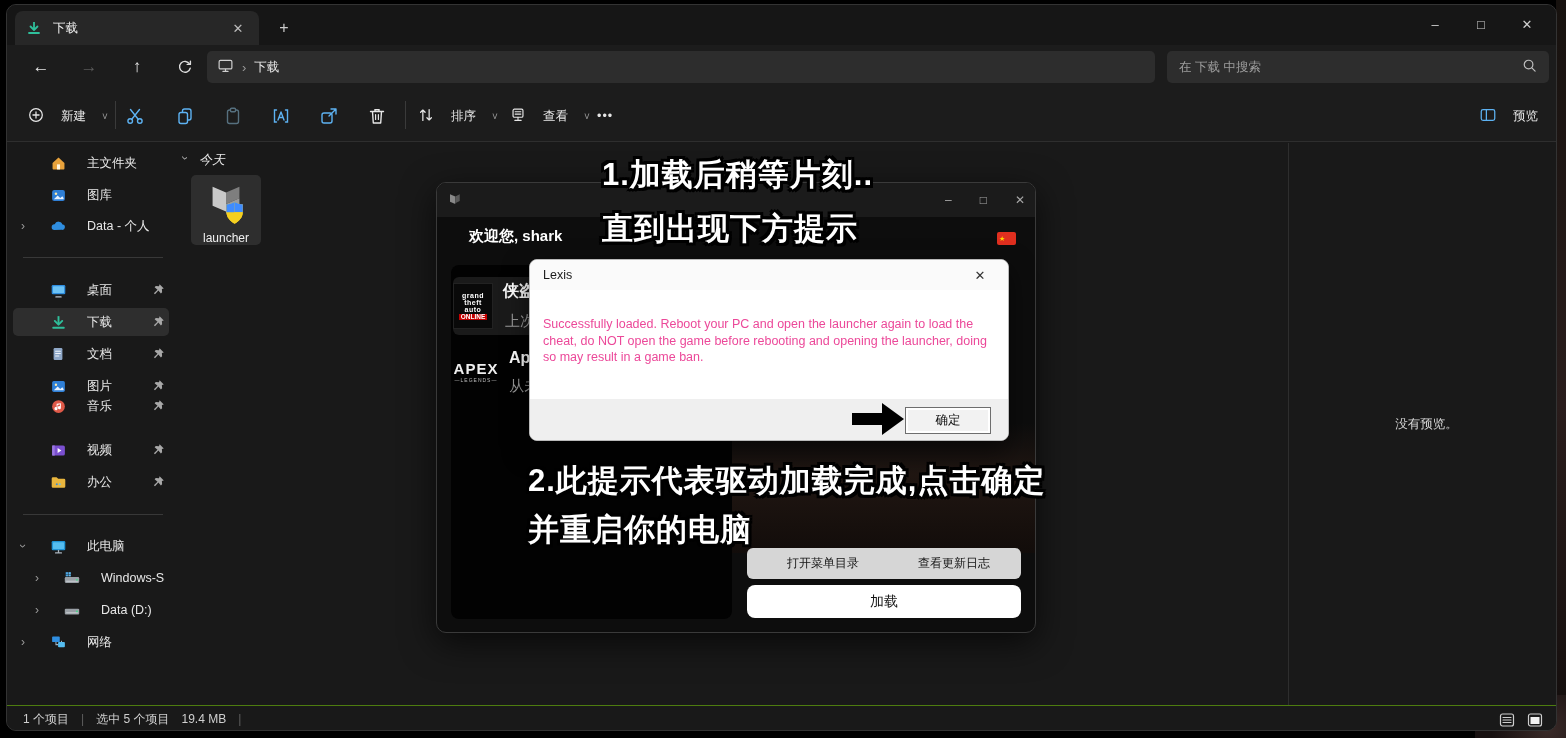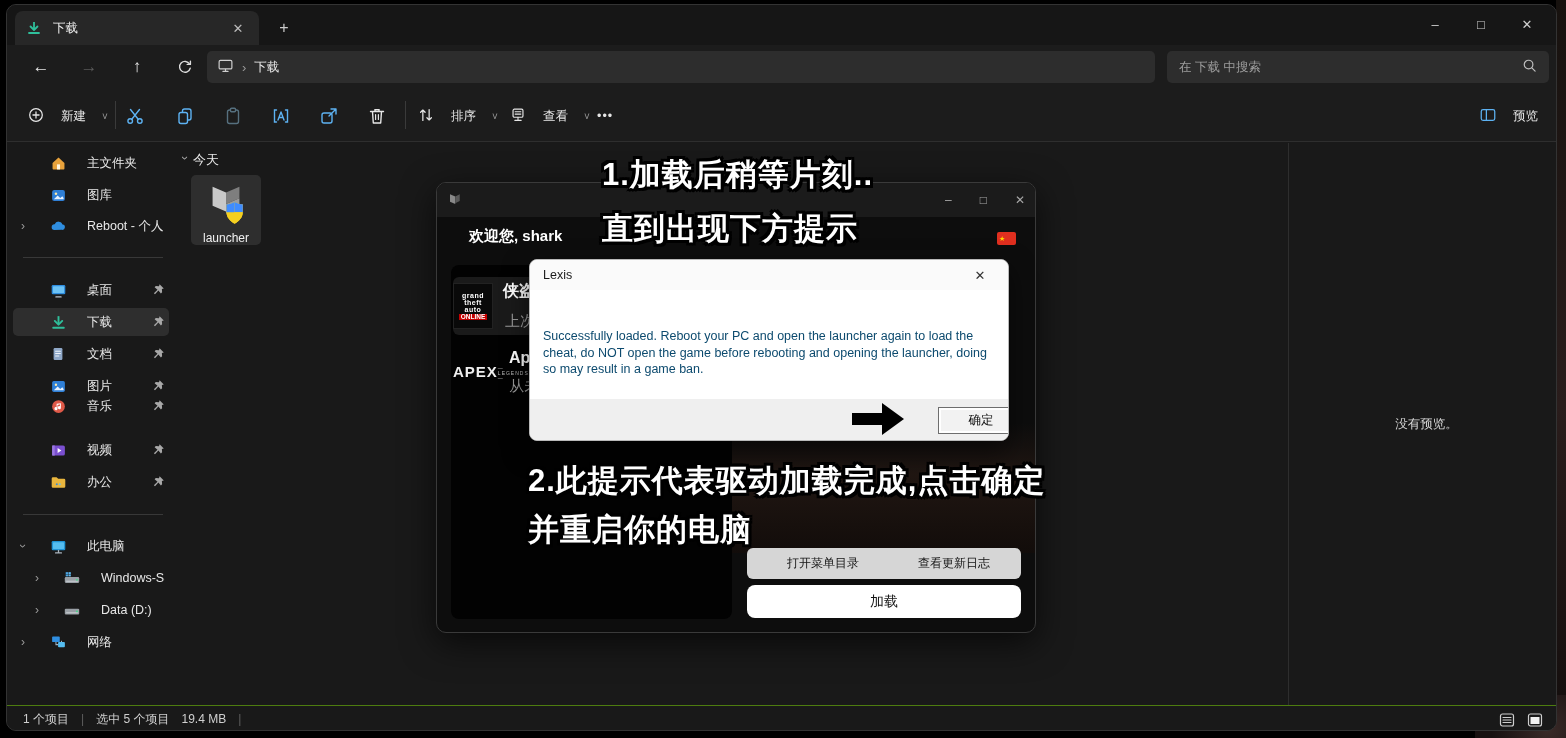--- a/index.html
+++ b/index.html
@@ -52,21 +52,21 @@
   .side-chev { width:12px; color:#9a9a9a; font-size:12px; text-align:center; flex:0 0 12px; }
   .side-chev.down { transform:rotate(90deg); }
   .side-ico { width:18px; height:18px; flex:0 0 18px; display:flex; align-items:center; justify-content:center; }
   .side-label { flex:1; white-space:nowrap; overflow:hidden; }
   .pin { width:14px; height:14px; flex:0 0 14px; }
   .side-div { position:absolute; left:16px; width:140px; height:1px; background:#383838; }
   .indent { margin-left:14px; }
 
   
   .filearea { position:absolute; left:168px; top:138px; width:1113px; height:562px; }
-  .group-hdr { position:absolute; left:8px; top:8px; color:#e8e8e8; font-size:13px; display:flex; gap:6px; align-items:flex-start; }
+  .group-hdr { position:absolute; left:8px; top:8px; color:#e8e8e8; font-size:13px; display:flex; gap:12px; align-items:flex-start;font-style:italic; }
   .group-hdr .chev { color:#aaa; font-size:12px; transform:rotate(90deg); display:inline-block; }
   .tile { position:absolute; left:16px; top:32px; width:70px; height:70px; background:#2e2e2e; border-radius:5px;
     display:flex; flex-direction:column; align-items:center; padding-top:4px; }
   .tile-label { color:#f0f0f0; font-size:12px; margin-top:2px; }
 
   
   .preview { position:absolute; left:1281px; top:138px; width:276px; height:562px; border-left:1px solid #2e2e2e;
     display:flex; align-items:center; justify-content:center; }
   .preview-text { color:#d9d9d9; font-size:12.5px; }
 
@@ -85,43 +85,43 @@
   .l-greet { position:absolute; left:32px; top:44px; color:#fff; font-size:15px; font-weight:bold; }
   .l-flag { position:absolute; left:560px; top:49px; width:19px; height:13px; background:#e02f1f; border-radius:2px;
     color:#ffd400; font-size:7px; line-height:13px; padding-left:2px; }
   .l-panel { position:absolute; left:14px; top:82px; width:281px; height:354px; background:#020202; border-radius:8px; }
   .g-row { position:absolute; left:16px; width:262px; height:58px; display:flex; align-items:center; gap:10px; border-radius:6px; }
   .g-row.hl { background:#1a1a1a; }
   .gta-logo { width:40px; height:46px; background:#090909; border:1px solid #222; display:flex; flex-direction:column;
     align-items:center; justify-content:center; line-height:1; }
   .gta-logo span { color:#fff; font-size:7px; font-weight:bold; letter-spacing:.5px; }
   .gta-logo b { color:#fff; background:#c40000; font-size:6.5px; padding:0 2px; margin-top:1px; }
-  .apex-logo { width:46px; display:flex; flex-direction:row; align-items:flex-start; line-height:1; }
+  .apex-logo { width:46px; display:flex; flex-direction:column; align-items:center; line-height:1; }
   .apex-logo .a1 { color:#eee; font-size:15px; font-weight:bold; letter-spacing:1px; }
   .apex-logo .a2 { color:#bbb; font-size:5px; margin-top:2px; letter-spacing:1px; }
   .g-title { color:#fff; font-size:16px; font-weight:bold; }
   .g-sub { color:#9a9a9a; font-size:15px; margin-top:10px;text-align:right; }
   .l-shot { position:absolute; left:295px; top:240px; width:303px; height:130px;
     background:linear-gradient(180deg, rgba(42,28,20,.0), rgba(48,30,22,.55) 40%, rgba(20,12,9,.7)); }
   .l-btn { position:absolute; height:31px; background:#d6d6d6; border-radius:6px; display:flex; align-items:center;
     justify-content:center; color:#141414; font-size:12px; }
   .l-btn.big { height:33px; background:#fff; border-radius:8px; font-size:14px; }
 
   
   .dialog { left:529px; top:259px; width:480px; height:182px; background:#fff; border-radius:8px;
     border:1px solid #b9b9b9; box-shadow:0 10px 26px rgba(0,0,0,.55); z-index:20; overflow:hidden; }
   .d-titlebar { position:absolute; left:0; top:0; width:100%; height:30px; background:#fafafa;
     display:flex; align-items:center; padding:0 13px; }
   .d-title { color:#1b1b1b; font-size:12.5px; flex:1; }
   .d-close { color:#333; font-size:13px; width:30px; text-align:center; }
-  .d-msg { position:absolute; left:13px; top:68px; width:458px; color:#0c4a6e; font-size:12.5px; line-height:16.5px; }
+  .d-msg { position:absolute; left:13px; top:56px; width:458px; color:#ec4899; font-size:12.5px; line-height:16.5px; }
   .d-footer { position:absolute; left:0; top:139px; width:100%; height:43px; background:#efefef; }
   .d-ok { position:absolute; left:375px; top:8px; width:86px; height:27px; background:#f2f2f2;
     border:1px solid #6e6e6e; box-shadow:inset 0 0 0 2px #fff; color:#111; font-size:12.5px;
-    display:flex; align-items:center; justify-content:center;margin-left:33px; }
+    display:flex; align-items:center; justify-content:center; }
 
   
   .anno { position:absolute; z-index:30; color:#fff; font-weight:900; font-size:31px; letter-spacing:1px;
     text-shadow:-3px -3px 0 #000, 0 -3px 0 #000, 3px -3px 0 #000, -3px 0 0 #000, 3px 0 0 #000,
                 -3px 3px 0 #000, 0 3px 0 #000, 3px 3px 0 #000; white-space:nowrap; }
   .anno div { line-height:54px; }
   .arrow-anno { position:absolute; z-index:25; }
 </style>
 </head>
 <body>
@@ -292,21 +292,21 @@
       </span>
       <span class="side-label">图库</span>
     </div>
     <div class="side-row" style="top:69px">
       <span class="side-chev">›</span>
       <span class="side-ico">
         <svg width="18" height="18" viewBox="0 0 20 20">
             <path d="M6 14.5a3.2 3.2 0 0 1 .3-6.4A4.6 4.6 0 0 1 15 8.4a2.9 2.9 0 0 1-.6 5.9z" fill="#2f8ee0"></path>
           </svg>
       </span>
-      <span class="side-label">Reboot - 个人</span>
+      <span class="side-label">Data - 个人</span>
     </div>
 
     <div class="side-div" style="top:114px"></div>
 
     <div class="side-row" style="top:133px">
       <span class="side-chev"></span>
       <span class="side-ico">
         <svg width="17" height="17" viewBox="0 0 20 20">
             <rect x="2" y="3.5" width="16" height="11" rx="1.5" fill="#2f8ee0"></rect>
             <rect x="3.5" y="5" width="13" height="8" rx="1" fill="#6cc2f5"></rect>

